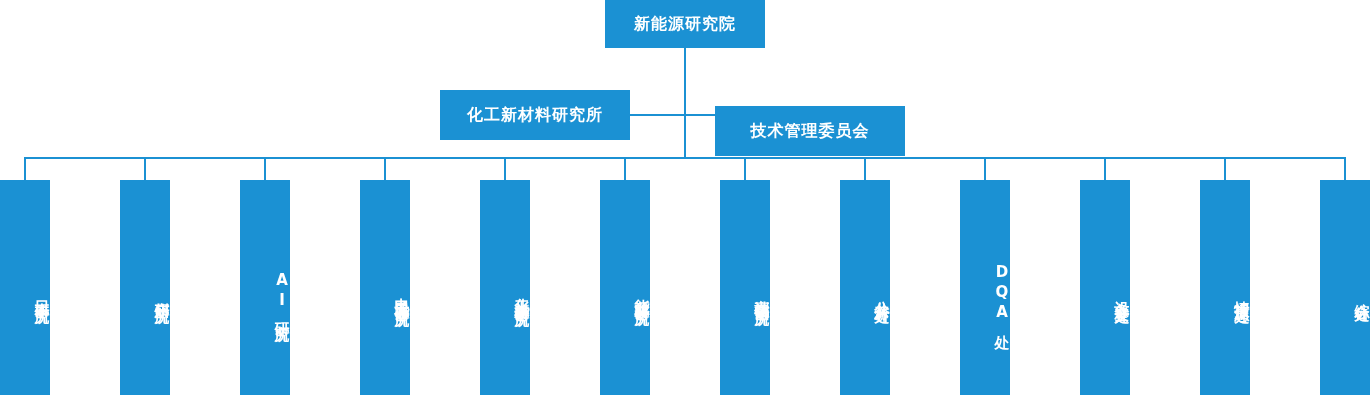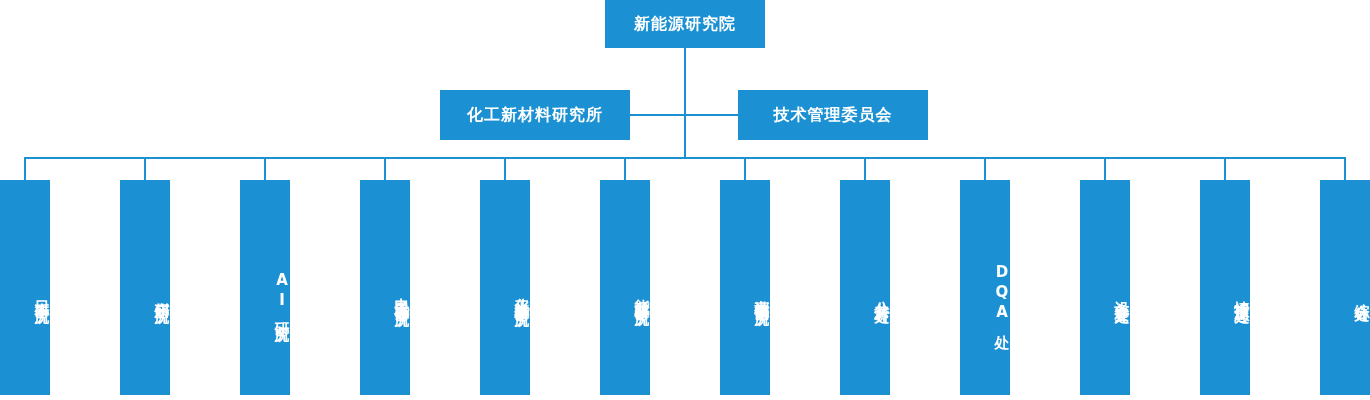--- a/index.html
+++ b/index.html
@@ -50,21 +50,21 @@
   }
 
   
   .box-committee {
     top: 90px;
     width: 190px;
     height: 50px;
     font-size: 16px;
   }
   .box-committee.left  { left: 440px; }
-  .box-committee.right { left: 738px; }
+  .box-committee.right { left: 715px; margin-top: 16px; }
 
   
   .box-dept {
     top: 180px;
     width: 50px;
     height: 215px;
     padding-top: 12px;
     align-items: flex-start;
     justify-content: center;
     font-size: 15px;

